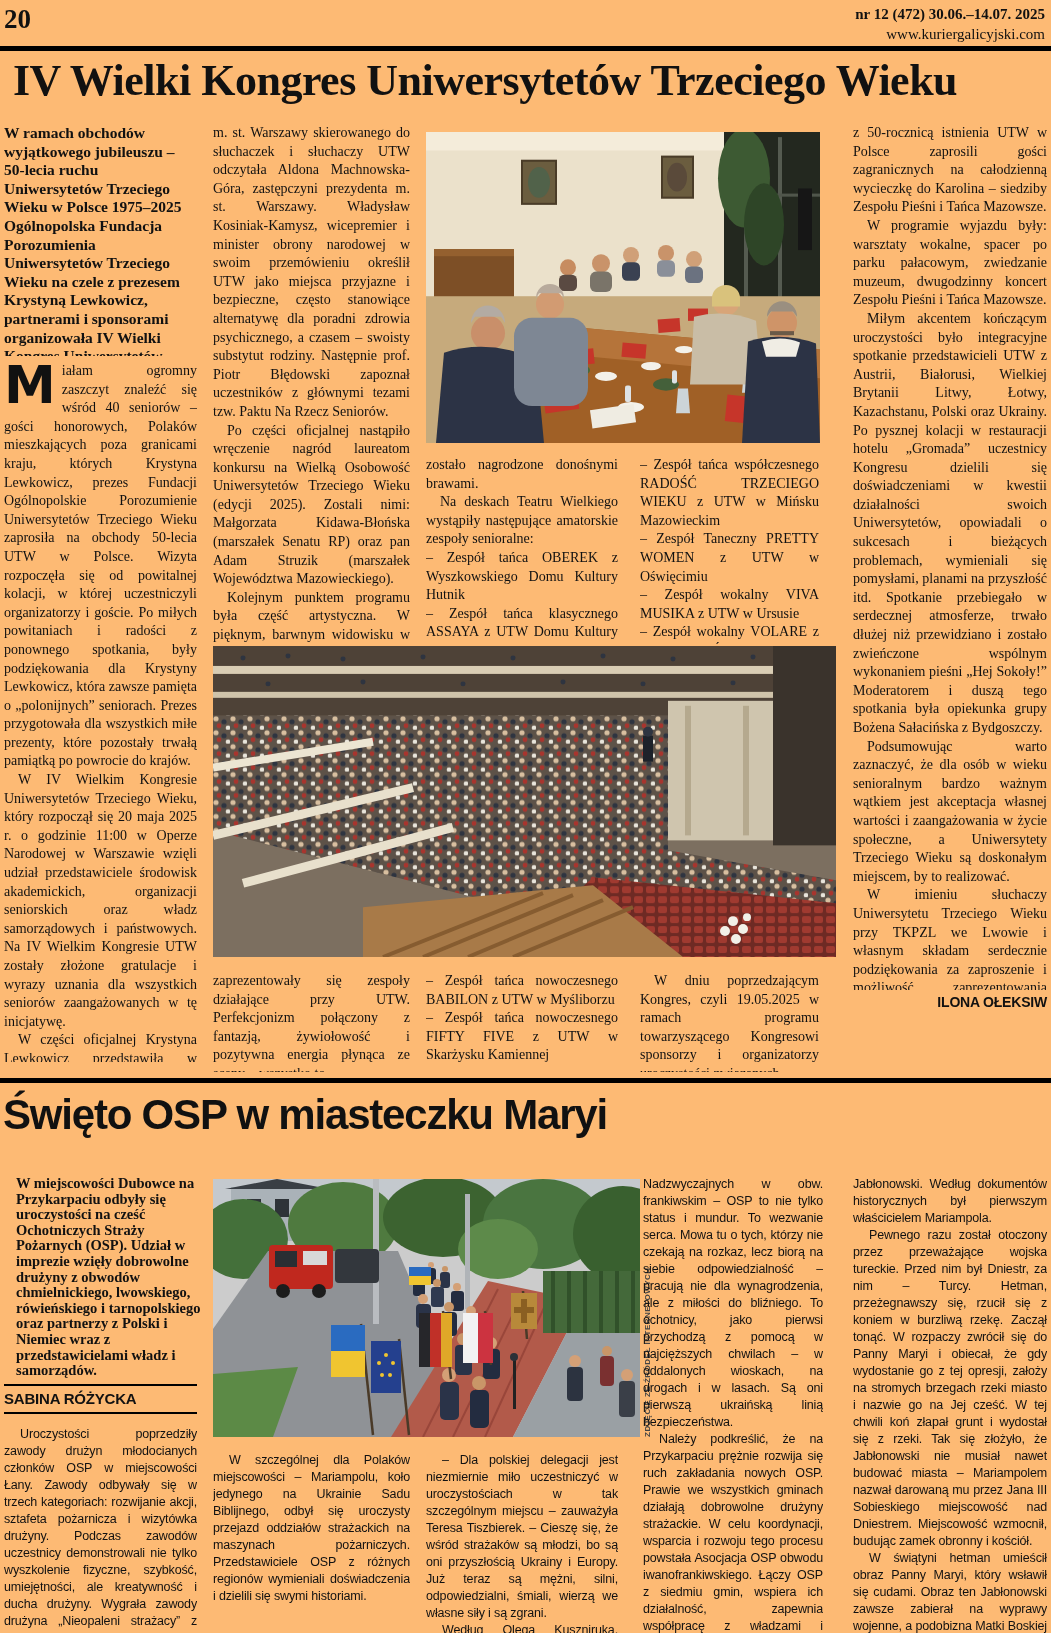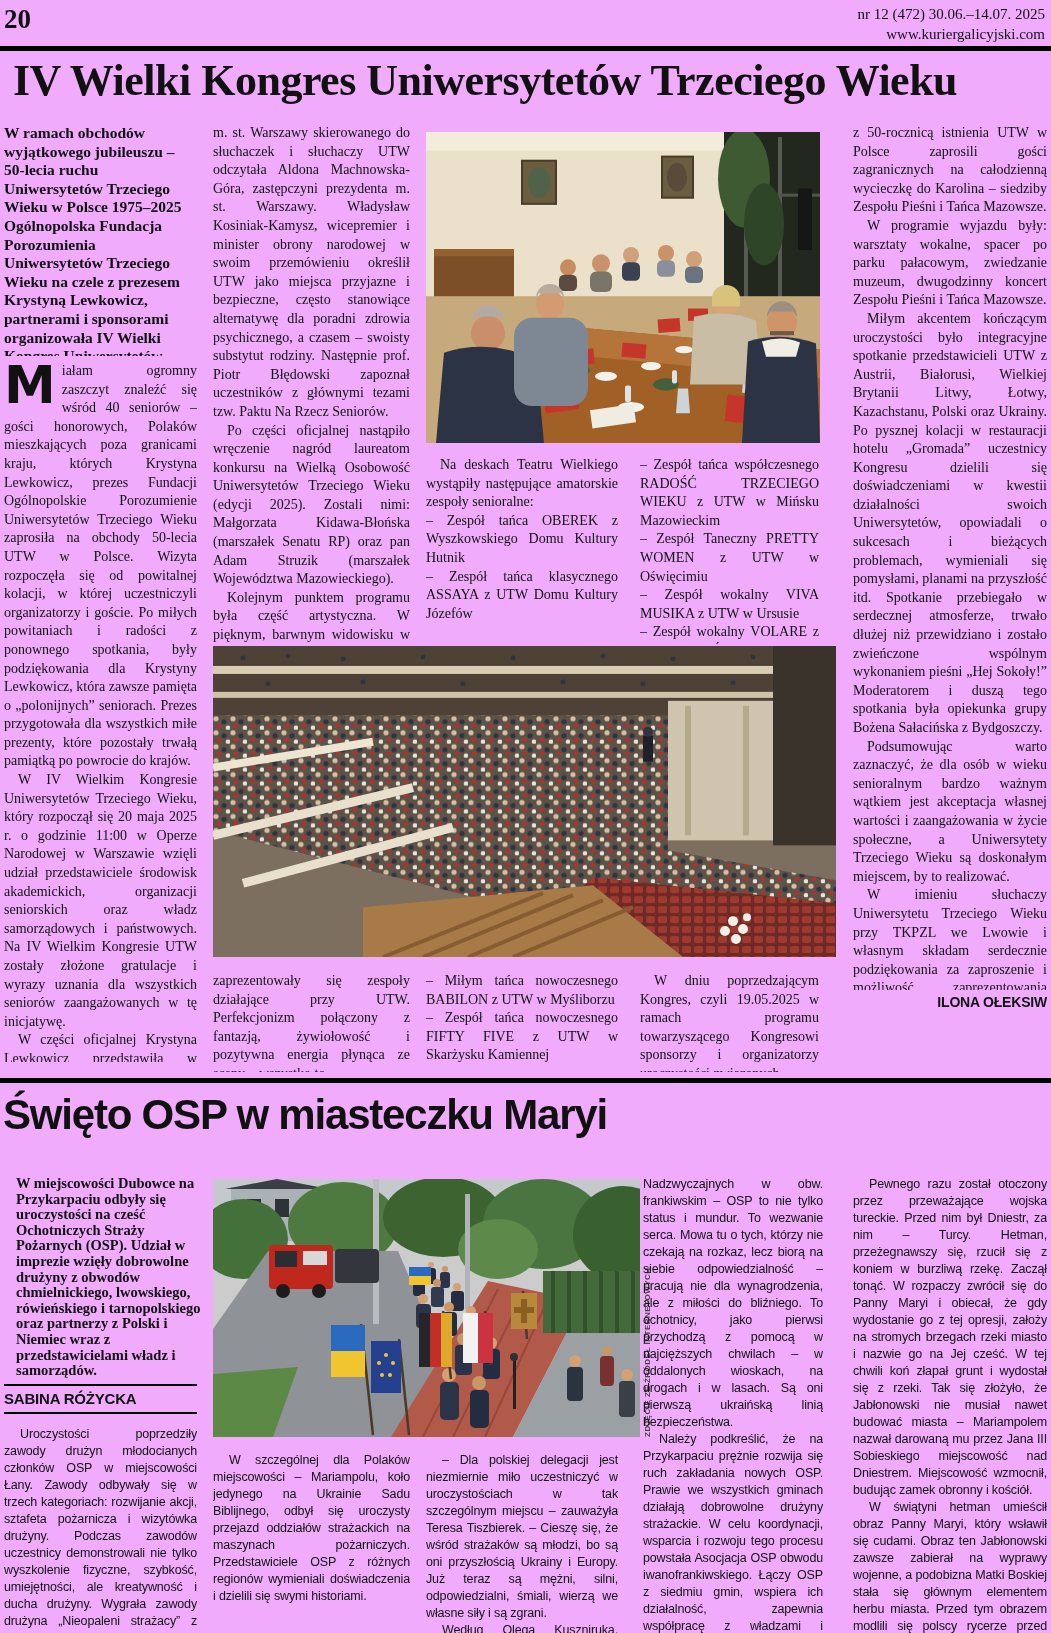--- a/index.html
+++ b/index.html
@@ -1,23 +1,23 @@
 <!DOCTYPE html>
 <html lang="pl"><head>
 <meta charset="utf-8">
 <style>
   html,body{margin:0;padding:0;background:#888;}
-  #page{position:relative;width:1051px;height:1633px;background:#f0abfc;overflow:hidden;
+  #page{position:relative;width:1051px;height:1633px;background:#fdba74;overflow:hidden;
         font-family:"Liberation Serif",serif;color:#111;}
   .abs{position:absolute;}
   
   .pageno{font-size:27px;font-weight:bold;line-height:1;}
   .kicker{font-size:20px;font-weight:bold;text-align:center;}
   .issue{font-size:15px;text-align:right;line-height:1.35;}
-  .issue .b{font-weight:normal;}
+  .issue .b{font-weight:bold;}
   .rule{background:#000;}
   
   .h1{font-family:"Liberation Serif",serif;font-weight:bold;font-size:44px;letter-spacing:-0.5px;line-height:1.05;white-space:nowrap;}
   .h2{font-family:"Liberation Sans","DejaVu Sans",sans-serif;font-weight:bold;font-size:42px;letter-spacing:-1.2px;line-height:1.0;white-space:nowrap;}
   
   .lead1{font-size:15.5px;font-weight:bold;line-height:18.6px;}
   .body1{font-size:14px;line-height:18.6px;text-align:justify;}
   .body1 p{margin:0;}
   .body1 p.ind{text-indent:14px;}
   .dropcap{float:left;font-family:"DejaVu Sans",sans-serif;font-weight:bold;font-size:52px;line-height:42px;padding:2px 6px 0 0;}
@@ -135,20 +135,21 @@
       <path d="M268 180 q32 -8 62 4 l6 62 -72 0 z" fill="#c9bda6"></path>
       <circle cx="356" cy="186" r="15" fill="#cf9468"></circle>
         <path d="M341 180 a15 15 0 0 1 30 0 l-4 -5 -22 0 z" fill="#9a8f80"></path>
       <rect x="344" y="194" width="24" height="4" fill="#6a5a48"></rect>
       <path d="M322 204 q34 -10 68 2 l4 97 -78 0 z" fill="#2c3345"></path>
       <path d="M336 204 q20 -6 38 1 l-4 14 -30 0 z" fill="#f0ede4"></path>
     </svg>
   </div>
 
   <div class="abs body1 clip" style="left:426px;top:456px;width:192px;height:188px;">
+    <p>zostało nagrodzone donośnymi brawami.</p>
     <p class="ind">Na deskach Teatru Wielkiego wystąpiły następujące amatorskie zespoły senioralne:</p>
     <p>– Zespół tańca OBEREK z Wyszkowskiego Domu Kultury Hutnik</p>
     <p>– Zespół tańca klasycznego ASSAYA z UTW Domu Kultury Józefów</p>
   </div>
 
   <div class="abs body1 clip" style="left:640px;top:456px;width:179px;height:188px;">
     <p>– Zespół tańca współczesnego RADOŚĆ TRZECIEGO WIEKU z UTW w Mińsku Mazowieckim</p>
     <p>– Zespół Taneczny PRETTY WOMEN z UTW w Oświęcimiu</p>
     <p>– Zespół wokalny VIVA MUSIKA z UTW w Ursusie</p>
     <p>– Zespół wokalny VOLARE z UTW i DK Świt na Targówku w Warszawie.</p>
@@ -215,21 +216,21 @@
       </g>
       <rect x="430" y="90" width="10" height="26" fill="#1d222a"></rect>
       <circle cx="435" cy="86" r="5" fill="#2e3440"></circle>
     </svg>
   </div>
 
   <div class="abs body1 clip" style="left:213px;top:972px;width:197px;height:100px;">
     <p>zaprezentowały się zespoły działające przy UTW. Perfekcjonizm połączony z fantazją, żywiołowość i pozytywna energia płynąca ze sceny – wszystko to</p>
   </div>
   <div class="abs body1 clip" style="left:426px;top:972px;width:192px;height:100px;">
-    <p>– Miłym tańca nowoczesnego BABILON z UTW w Myśliborzu</p>
+    <p>– Zespół tańca nowoczesnego BABILON z UTW w Myśliborzu</p>
     <p>– Zespół tańca nowoczesnego FIFTY FIVE z UTW w Skarżysku Kamiennej</p>
   </div>
   <div class="abs body1 clip" style="left:640px;top:972px;width:179px;height:100px;">
     <p class="ind">W dniu poprzedzającym Kongres, czyli 19.05.2025 w ramach programu towarzyszącego Kongresowi sponsorzy i organizatorzy uroczystości związanych</p>
   </div>
 
   <div class="abs body1 clip" style="left:853px;top:124px;width:194px;height:866px;">
     <p>z 50-rocznicą istnienia UTW w Polsce zaprosili gości zagranicznych na całodzienną wycieczkę do Karolina – siedziby Zespołu Pieśni i Tańca Mazowsze.</p>
     <p class="ind">W programie wyjazdu były: warsztaty wokalne, spacer po parku pałacowym, zwiedzanie muzeum, dwugodzinny koncert Zespołu Pieśni i Tańca Mazowsze.</p>
     <p class="ind">Miłym akcentem kończącym uroczystości było integracyjne spotkanie przedstawicieli UTW z Austrii, Białorusi, Wielkiej Brytanii Litwy, Łotwy, Kazachstanu, Polski oraz Ukrainy. Po pysznej kolacji w restauracji hotelu „Gromada” uczestnicy Kongresu dzielili się doświadczeniami w kwestii działalności swoich Uniwersytetów, opowiadali o sukcesach i bieżących problemach, wymieniali się pomysłami, planami na przyszłość itd. Spotkanie przebiegało w serdecznej atmosferze, trwało dłużej niż przewidziano i zostało zwieńczone wspólnym wykonaniem pieśni „Hej Sokoły!” Moderatorem i duszą tego spotkania była opiekunka grupy Bożena Sałacińska z Bydgoszczy.</p>
@@ -374,18 +375,19 @@
     <p class="ind">Według Olega Kuszniruka, pułkownika służby Obrony Cywilnej, pełniącego obowiązki komendanta Służby Sytuacji</p>
   </div>
 
   <div class="abs body2 clip" style="left:643px;top:1176px;width:180px;height:457px;">
     <p>Nadzwyczajnych w obw. frankiwskim – OSP to nie tylko status i mundur. To wezwanie serca. Mowa tu o tych, którzy nie czekają na rozkaz, lecz biorą na siebie odpowiedzialność – pracują nie dla wynagrodzenia, ale z miłości do bliźniego. To ochotnicy, jako pierwsi przychodzą z pomocą w najcięższych chwilach – w oddalonych wioskach, na drogach i w lasach. Są oni pierwszą ukraińską linią bezpieczeństwa.</p>
     <p class="ind">Należy podkreślić, że na Przykarpaciu prężnie rozwija się ruch zakładania nowych OSP. Prawie we wszystkich gminach działają dobrowolne drużyny strażackie. W celu koordynacji, wsparcia i rozwoju tego procesu powstała Asocjacja OSP obwodu iwanofrankiwskiego. Łączy OSP z siedmiu gmin, wspiera ich działalność, zapewnia współpracę z władzami i międzynarodowymi partnerami. Przy wsparciu kolegów z Niemiec polscy strażacy zorganizowali 16 humanitarnych konwojów na Ukrainę, przekazano ponad 100 samochodów strażackich i 100 tys. palet ze sprzętem ratowniczym.</p>
 
   </div>
 
   <div class="abs body2 clip" style="left:853px;top:1176px;width:194px;height:457px;">
+    <p>Jabłonowski. Według dokumentów historycznych był pierwszym właścicielem Mariampola.</p>
     <p class="ind">Pewnego razu został otoczony przez przeważające wojska tureckie. Przed nim był Dniestr, za nim – Turcy. Hetman, przeżegnawszy się, rzucił się z koniem w burzliwą rzekę. Zaczął tonąć. W rozpaczy zwrócił się do Panny Maryi i obiecał, że gdy wydostanie go z tej opresji, założy na stromych brzegach rzeki miasto i nazwie go na Jej cześć. W tej chwili koń złapał grunt i wydostał się z rzeki. Tak się złożyło, że Jabłonowski nie musiał nawet budować miasta – Mariampolem nazwał darowaną mu przez Jana III Sobieskiego miejscowość nad Dniestrem. Miejscowość wzmocnił, budując zamek obronny i kościół.</p>
     <p class="ind">W świątyni hetman umieścił obraz Panny Maryi, który wsławił się cudami. Obraz ten Jabłonowski zawsze zabierał na wyprawy wojenne, a podobizna Matki Boskiej stała się głównym elementem herbu miasta. Przed tym obrazem modlili się polscy rycerze przed szturmem wojsk tureckich pod Wiedniem.</p>
 
   </div>
 
 </div>
 
 </body></html>

